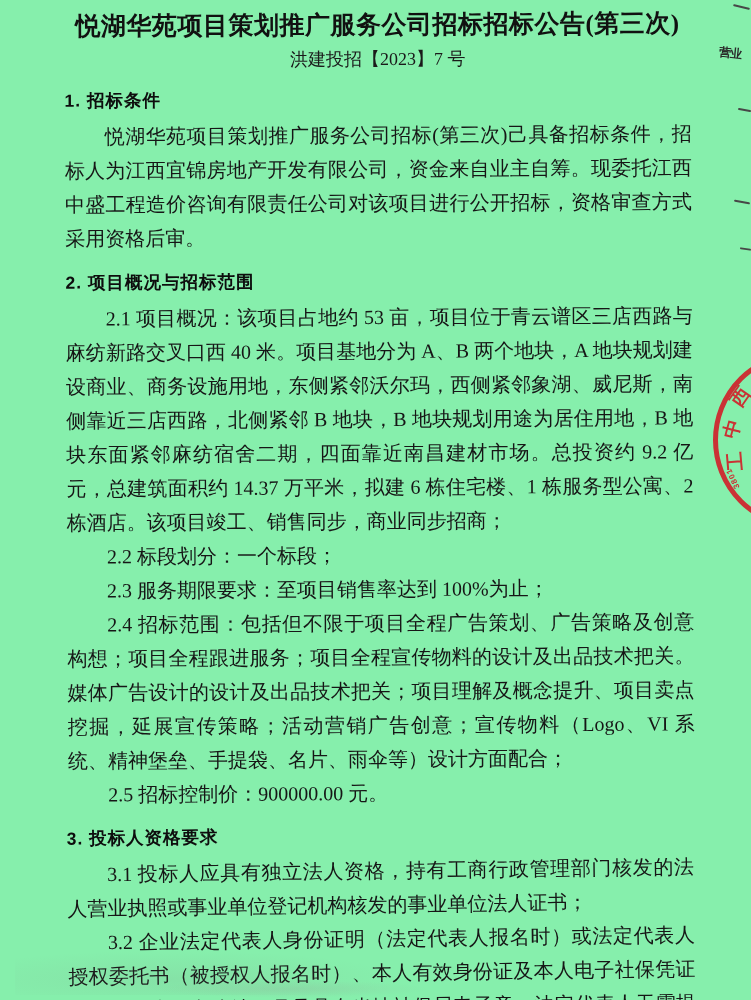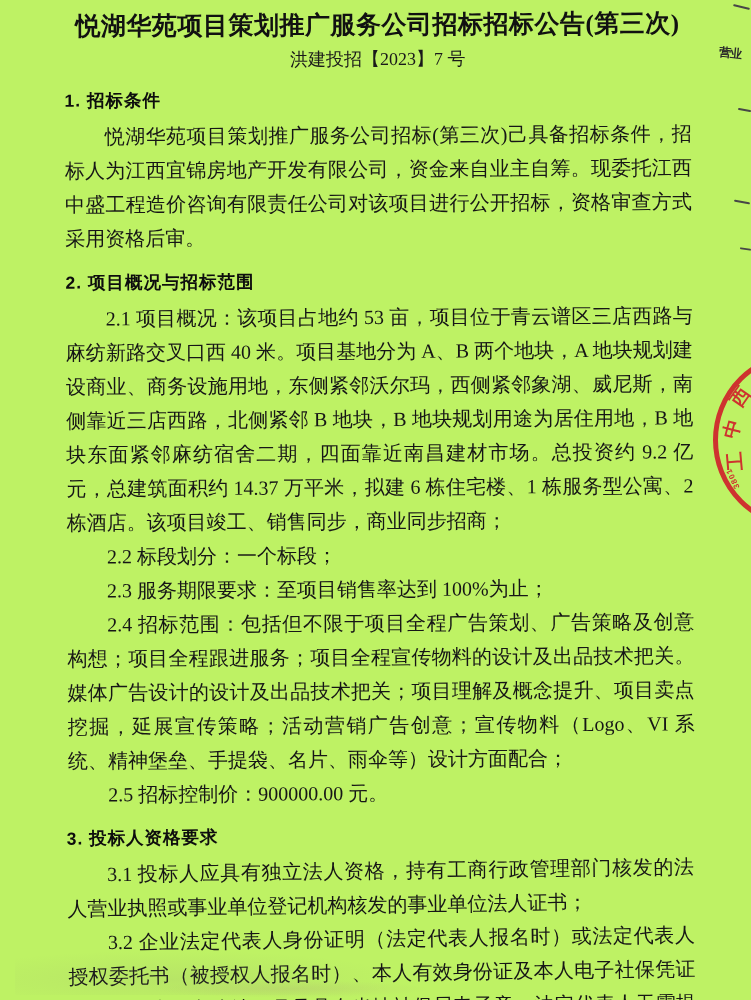--- a/index.html
+++ b/index.html
@@ -1,17 +1,17 @@
 <!DOCTYPE html>
 <html lang="zh"><head>
 <meta charset="utf-8">
 <style>
   html,body{margin:0;padding:0;background:#ffffff;}
   .page{
-    position:relative;width:751px;height:1000px;overflow:hidden;background:#bef264;
+    position:relative;width:751px;height:1000px;overflow:hidden;background:#86efac;
     font-family:"Liberation Serif","DejaVu Serif",serif;color:#151515;
   }
   .content{
     position:absolute;left:64px;top:8px;width:627px;
     transform:rotate(-0.3deg);transform-origin:center top;
   }
   .doc-title{
     margin:0;font-size:25px;font-weight:700;line-height:33px;
     text-align:center;letter-spacing:0.5px;color:#111;
   }

